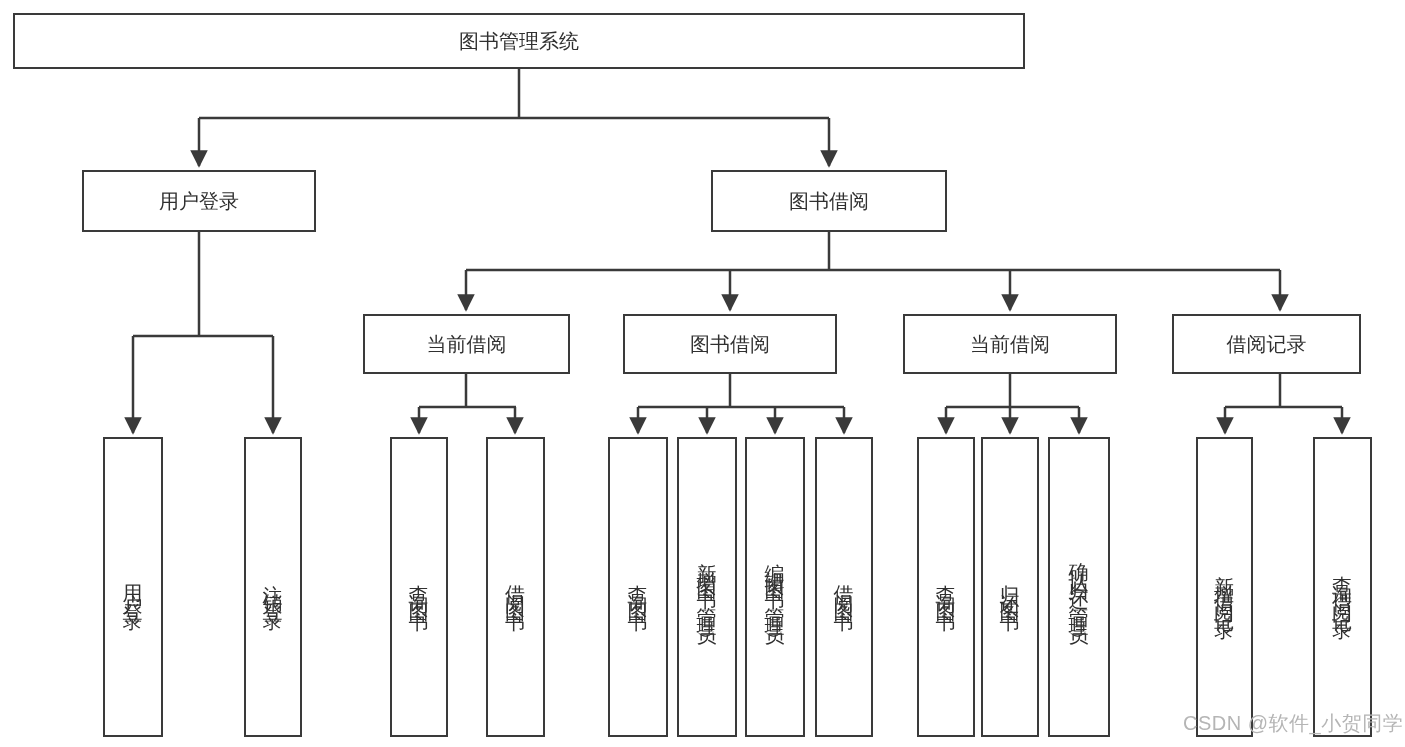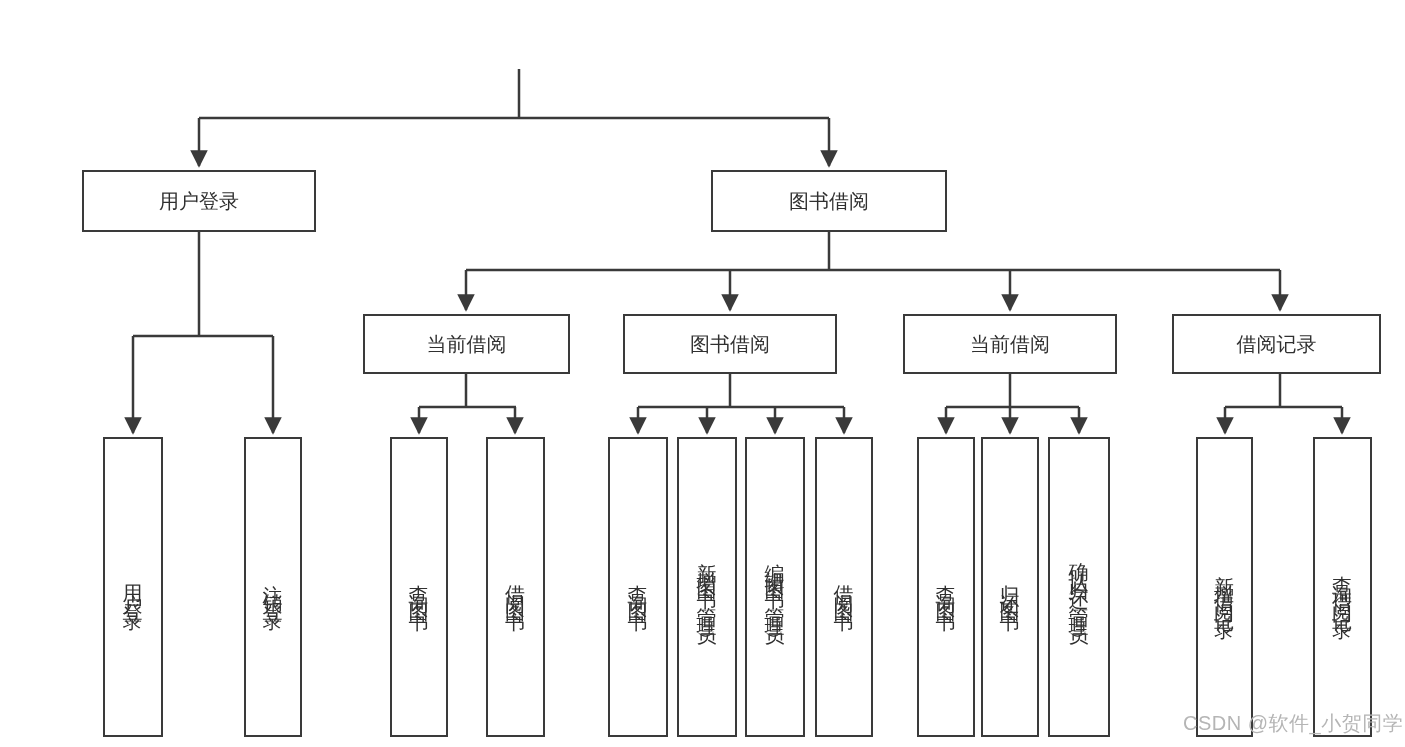--- a/index.html
+++ b/index.html
@@ -81,28 +81,29 @@
     <path d="M844,407 L844,433" fill="none" stroke="#3a3a3a" stroke-width="2.5" marker-end="url(#arrow)"></path>
 
     <path d="M946,407 L946,433" fill="none" stroke="#3a3a3a" stroke-width="2.5" marker-end="url(#arrow)"></path>
     <path d="M1010,407 L1010,433" fill="none" stroke="#3a3a3a" stroke-width="2.5" marker-end="url(#arrow)"></path>
     <path d="M1079,407 L1079,433" fill="none" stroke="#3a3a3a" stroke-width="2.5" marker-end="url(#arrow)"></path>
 
     <path d="M1225,407 L1225,433" fill="none" stroke="#3a3a3a" stroke-width="2.5" marker-end="url(#arrow)"></path>
     <path d="M1342,407 L1342,433" fill="none" stroke="#3a3a3a" stroke-width="2.5" marker-end="url(#arrow)"></path>
   </svg>
 
+  <div class="hbox" style="left:13px;top:13px;width:1012px;height:56px">图书管理系统</div>
 
   <div class="hbox" style="left:82px;top:170px;width:234px;height:62px">用户登录</div>
   <div class="hbox" style="left:711px;top:170px;width:236px;height:62px">图书借阅</div>
 
   <div class="hbox" style="left:363px;top:314px;width:207px;height:60px">当前借阅</div>
   <div class="hbox" style="left:903px;top:314px;width:214px;height:60px">当前借阅</div>
   <div class="hbox" style="left:623px;top:314px;width:214px;height:60px">图书借阅</div>
-  <div class="hbox" style="left:1172px;top:314px;width:209px;height:60px">借阅记录</div>
+  <div class="hbox" style="left:1172px;top:314px;width:189px;height:60px">借阅记录</div>
 
   <div class="vbox" style="left:103px;top:437px;width:60px;height:300px">用户登录</div>
   <div class="vbox" style="left:244px;top:437px;width:58px;height:300px">注销登录</div>
 
   <div class="vbox" style="left:390px;top:437px;width:58px;height:300px">查询图书</div>
   <div class="vbox" style="left:486px;top:437px;width:59px;height:300px">借阅图书</div>
 
   <div class="vbox" style="left:608px;top:437px;width:60px;height:300px">查询图书</div>
   <div class="vbox" style="left:677px;top:437px;width:60px;height:300px">新增图书（管理员）</div>
   <div class="vbox" style="left:745px;top:437px;width:60px;height:300px">编辑图书（管理员）</div>

